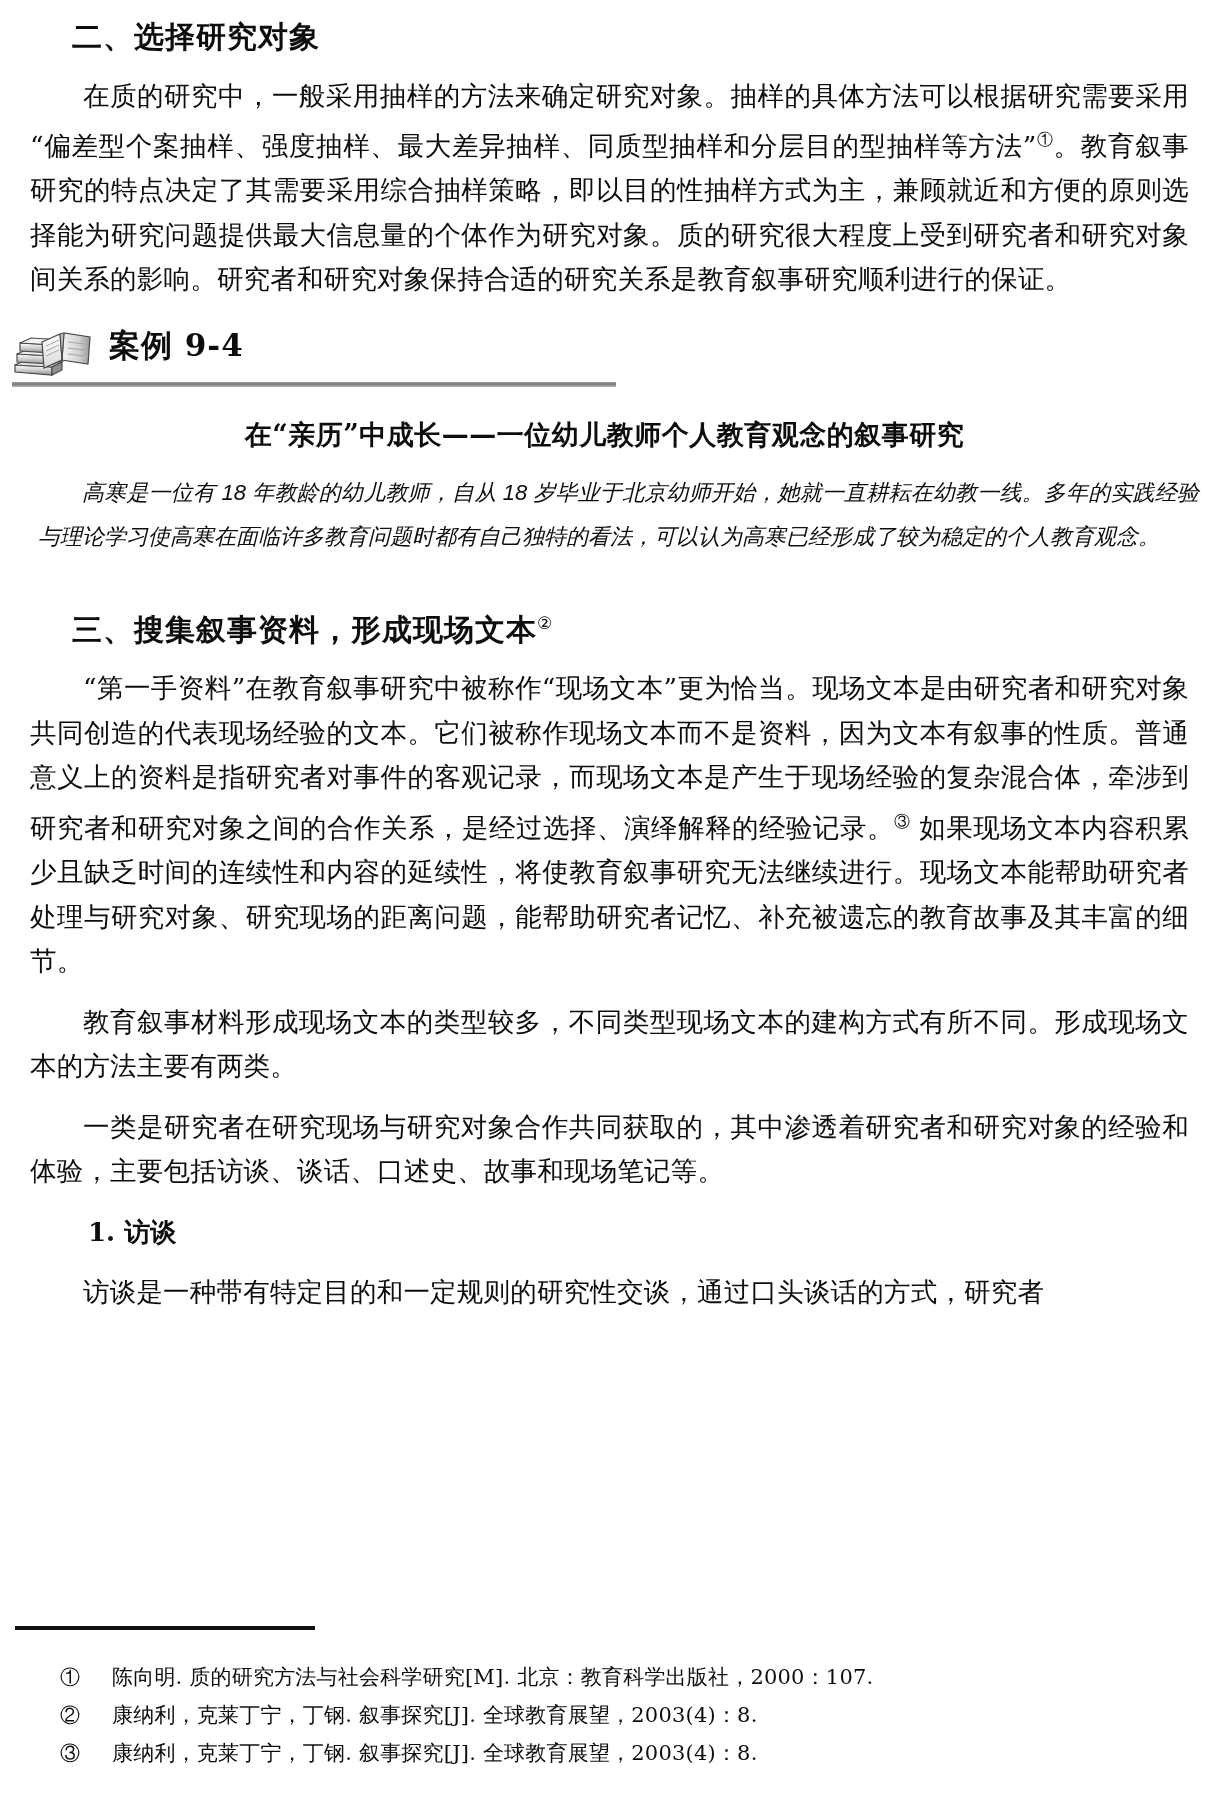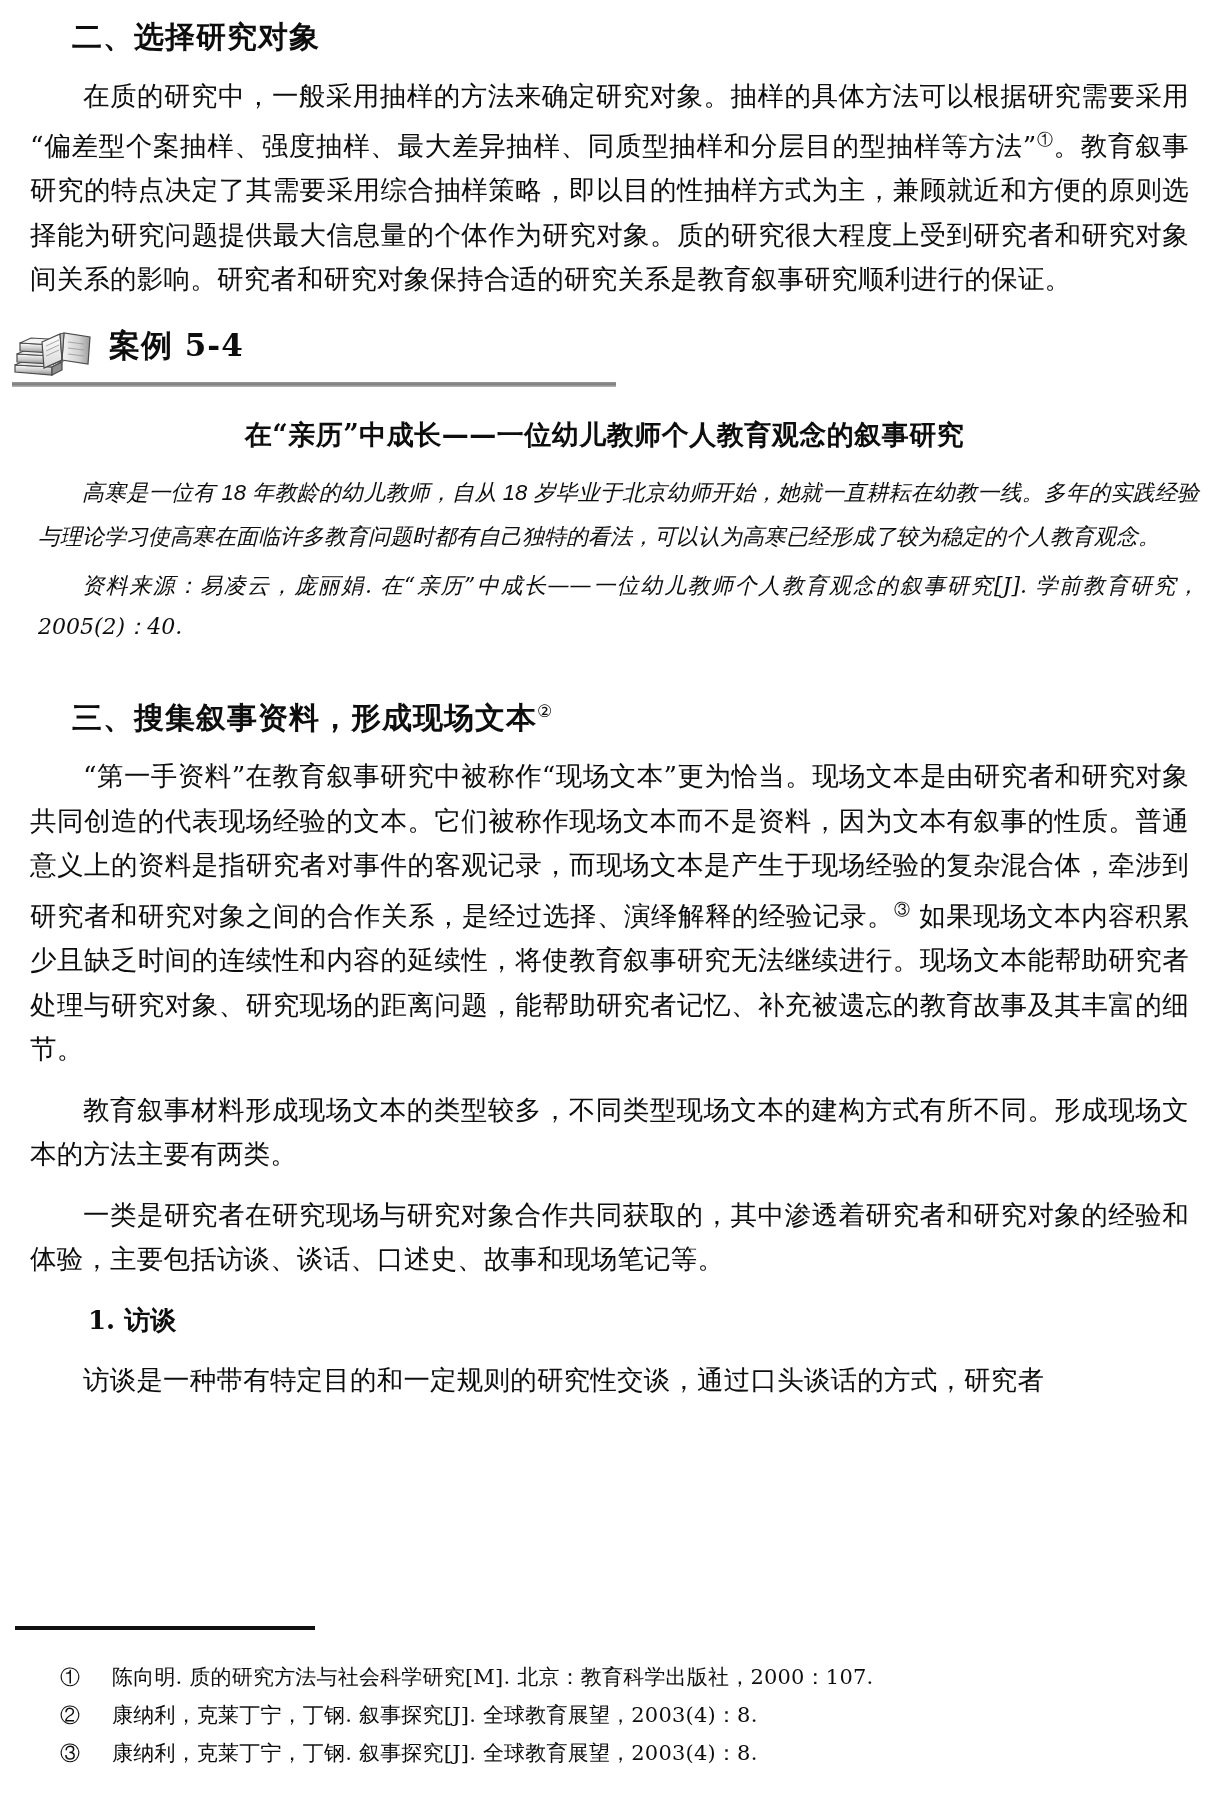--- a/index.html
+++ b/index.html
@@ -209,30 +209,29 @@
           <path d="M50 40 L52 13 L78 17 L76 44 Z" fill="url(#bookB)" stroke="#4a4a4a" stroke-width="1.2"></path>
           <path d="M48 14 L52 13 L50 40 Z" fill="#bdbdbd" stroke="#4a4a4a" stroke-width="1"></path>
           <path d="M34 26 L47 20" stroke="#9d9d9d" stroke-width="0.9" fill="none"></path>
           <path d="M34 31 L47 25" stroke="#9d9d9d" stroke-width="0.9" fill="none"></path>
           <path d="M34 36 L47 30" stroke="#9d9d9d" stroke-width="0.9" fill="none"></path>
           <path d="M56 22 L72 24" stroke="#9d9d9d" stroke-width="0.9" fill="none"></path>
           <path d="M56 28 L72 30" stroke="#9d9d9d" stroke-width="0.9" fill="none"></path>
           <path d="M56 34 L72 36" stroke="#9d9d9d" stroke-width="0.9" fill="none"></path>
         </svg>
       </span>
-      <span class="case-label">案例 5-4</span>
+      <span class="case-label">案例 9-4</span>
     </div>
 
     <div class="case-rule"></div>
 
     <p class="case-title">在“亲历”中成长——一位幼儿教师个人教育观念的叙事研究</p>
 
     <p class="case-p">高寒是一位有 18 年教龄的幼儿教师，自从 18 岁毕业于北京幼师开始，她就一直耕耘在幼教一线。多年的实践经验与理论学习使高寒在面临许多教育问题时都有自己独特的看法，可以认为高寒已经形成了较为稳定的个人教育观念。</p>
 
-    <p class="case-source">资料来源：易凌云，庞丽娟. 在“亲历”中成长——一位幼儿教师个人教育观念的叙事研究[J]. 学前教育研究，2005(2)：40.</p>
   </div>
 
   <div class="gap-2"></div>
 
   <h2 class="section-heading"><span>三、搜集叙事资料，形成现场文本</span><span class="sup">②</span></h2>
 
   <div class="body-block">
     <p class="body-p"><span>“第一手资料”在教育叙事研究中被称作“现场文本”更为恰当。现场文本是由研究者和研究对象共同创造的代表现场经验的文本。它们被称作现场文本而不是资料，因为文本有叙事的性质。普通意义上的资料是指研究者对事件的客观记录，而现场文本是产生于现场经验的复杂混合体，牵涉到研究者和研究对象之间的合作关系，是经过选择、演绎解释的经验记录。</span><span class="sup">③</span><span> 如果现场文本内容积累少且缺乏时间的连续性和内容的延续性，将使教育叙事研究无法继续进行。现场文本能帮助研究者处理与研究对象、研究现场的距离问题，能帮助研究者记忆、补充被遗忘的教育故事及其丰富的细节。</span></p>
 
     <p class="body-p">教育叙事材料形成现场文本的类型较多，不同类型现场文本的建构方式有所不同。形成现场文本的方法主要有两类。</p>

